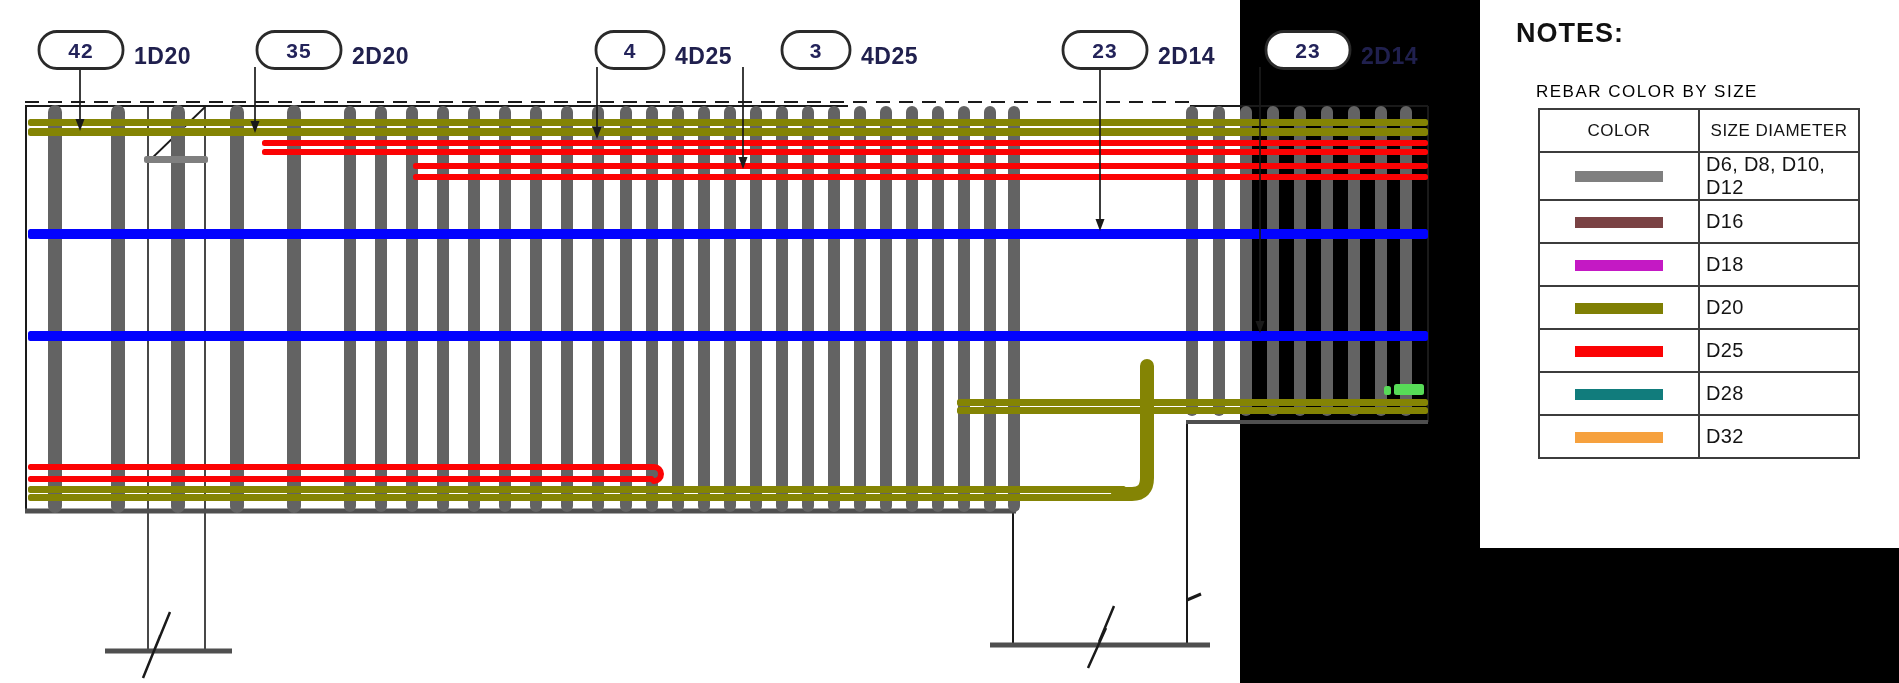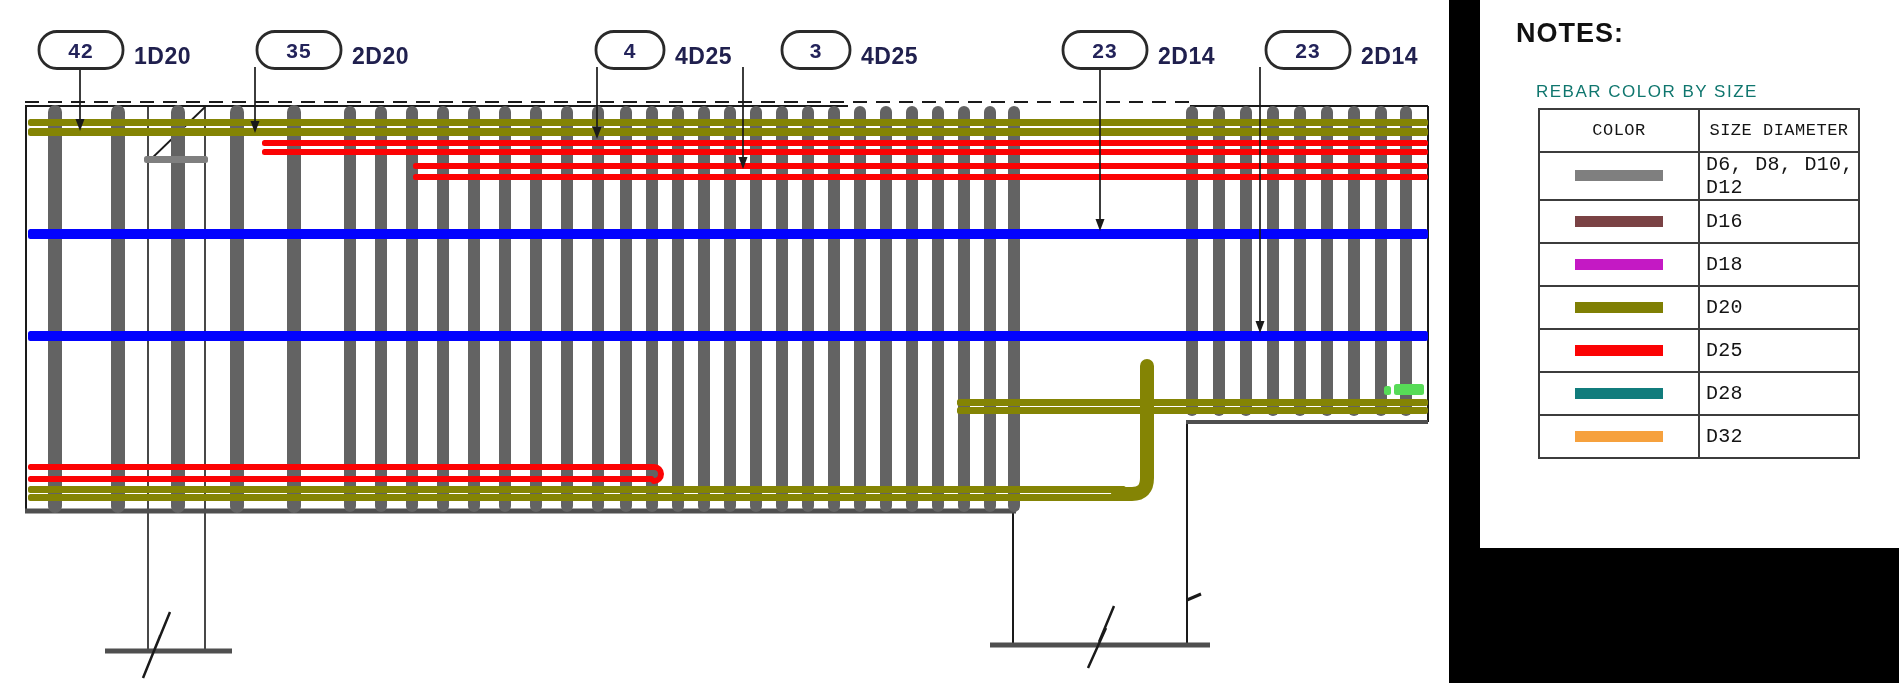--- a/index.html
+++ b/index.html
@@ -1,26 +1,26 @@
 <!DOCTYPE html>
 <html><head>
 <meta charset="utf-8">
 <style>
   html,body{margin:0;padding:0;background:#222;}
   .stage{position:relative;width:1899px;height:683px;background:#000;overflow:hidden;
          font-family:"Liberation Sans",sans-serif;}
-  .drawing-area{position:absolute;left:0;top:0;width:1449px;height:683px;background:#fff;}
+  .drawing-area{position:absolute;left:0;top:0;width:1240px;height:683px;background:#fff;}
   .drawing-area svg{position:absolute;left:0;top:0;}
   .notes-panel{position:absolute;left:1480px;top:0;width:419px;height:548px;background:#fff;}
   .notes-heading{position:absolute;left:36px;top:18px;font-size:27px;font-weight:700;
       letter-spacing:1px;color:#111;text-underline-offset:6px;}
   .notes-subheading{position:absolute;left:56px;top:82px;font-size:17px;font-weight:400;
-      letter-spacing:1.5px;color:#0f766e;white-space:nowrap;}
+      letter-spacing:1.5px;color:#000000;white-space:nowrap;}
   .legend-table{position:absolute;left:58px;top:108px;border-collapse:collapse;
-      table-layout:fixed;width:322px;font-family:Liberation Mono, monospace;}
+      table-layout:fixed;width:322px;}
   .legend-table th,.legend-table td{border:2px solid #3c3c3c;padding:0;height:41px;
       color:#141414;background:#fff;}
   .legend-table th{font-size:17px;font-weight:400;letter-spacing:0.5px;text-align:center;}
   .legend-table td.swatch-cell{width:117px;text-align:center;vertical-align:middle;}
   .legend-table td.label-cell{width:205px;font-size:20px;font-weight:400;
       padding-left:6px;letter-spacing:0.3px;}
   .swatch{display:inline-block;width:88px;height:11px;vertical-align:middle;}
   .bubble-num{font:700 21px "Liberation Sans",sans-serif;fill:#23235a;letter-spacing:1px;}
   .callout-label{font:700 23px "Liberation Sans",sans-serif;fill:#20204e;letter-spacing:0.5px;}
 </style>

